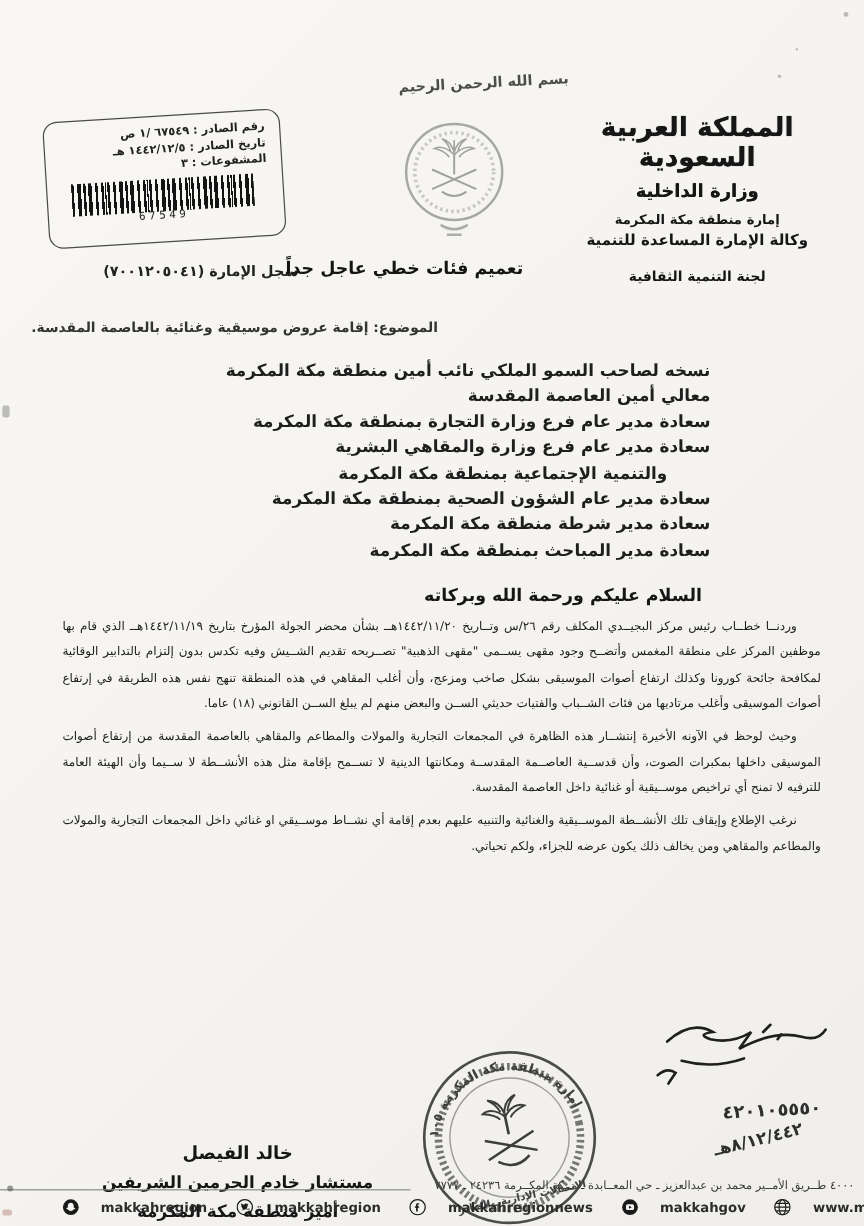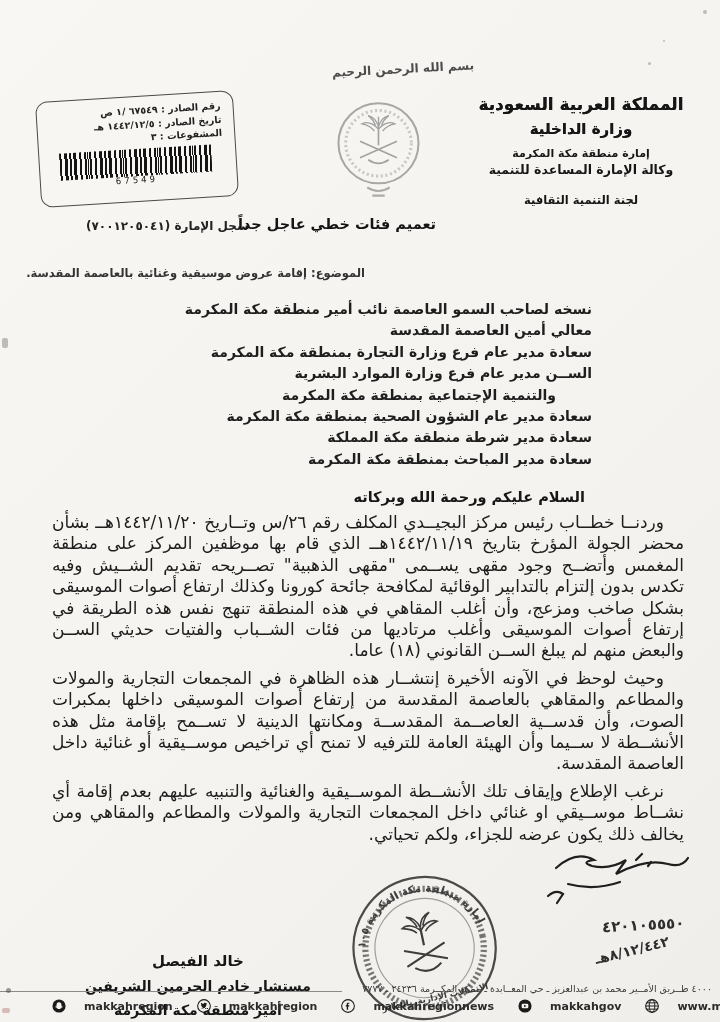--- a/index.html
+++ b/index.html
@@ -6,21 +6,21 @@
   #paper{
     position:relative;width:720px;height:1022px;overflow:hidden;
     background:linear-gradient(135deg,#f8f7f4 0%,#f4f3ef 55%,#efeeea 100%);
     font-family:"DejaVu Sans",sans-serif;color:#1c1c1c;direction:rtl;
   }
   .abs{position:absolute;}
   
   .bismillah{left:328px;top:62px;width:150px;text-align:center;font-size:12px;
     color:#4c4c4c;font-weight:600;letter-spacing:1px;transform:rotate(-3deg);}
   .hdr{right:10px;top:94px;width:258px;text-align:center;color:#161616;}
-  .hdr .kingdom{font-size:17px;font-weight:bold;text-shadow:0 0 .6px #161616;}
+  .hdr .kingdom{font-size:22px;font-weight:bold;text-shadow:0 0 .6px #161616;}
   .hdr .ministry{font-size:15px;font-weight:bold;margin-top:6px;text-shadow:0 0 .5px #161616;}
   .hdr .emirate{font-size:11px;font-weight:bold;margin-top:9px;}
   .hdr .agency{font-size:12.5px;font-weight:bold;margin-top:2px;}
   .hdr .committee{font-size:11.5px;font-weight:bold;margin-top:16px;}
   
   .outbox{left:38px;top:96px;width:198px;height:106px;border:1.6px solid #4a4a4a;
     border-radius:12px;transform:rotate(-3.5deg);padding:7px 12px 4px 8px;box-sizing:border-box;}
   .outbox .l{font-size:9.5px;font-weight:bold;color:#222;line-height:13.5px;text-align:right;white-space:nowrap;}
   .barcode{width:152px;height:27px;margin:4px auto 0 auto;
     background-image:repeating-linear-gradient(90deg,#141414 0 2px,transparent 2px 5px),
@@ -30,21 +30,21 @@
   .registry{left:86px;top:219px;font-size:12px;font-weight:bold;color:#222;white-space:nowrap;}
   .typeLine{left:232px;top:216px;width:210px;text-align:center;font-size:14.5px;font-weight:bold;color:#141414;}
   
   .subject{right:355px;top:266px;font-size:11.5px;font-weight:600;color:#333;white-space:nowrap;}
   
   .recips{right:128px;top:299px;text-align:right;font-size:14px;font-weight:600;
     line-height:21.4px;color:#1e1e1e;white-space:nowrap;}
   .recips .indent{padding-right:36px;}
   .salut{right:135px;top:489px;font-size:14.5px;font-weight:bold;color:#161616;}
   
-  .body{left:52px;right:36px;top:512px;text-align:justify;font-size:17px;
+  .body{left:52px;right:36px;top:512px;text-align:justify;font-size:10px;
     line-height:21.4px;color:#1d1d1d;}
   .body p{margin:0;text-indent:20px;}
   .body p + p{margin-top:6px;}
   
   .sig{left:46px;top:901px;width:304px;text-align:center;font-weight:bold;color:#161616;line-height:24.5px;margin-top:48px;}
   .sig .nm{font-size:15px;}
   .sig .t1{font-size:14px;}
   .sig .t2{font-size:14px;letter-spacing:1.5px;}
   
   .scribble{right:14px;top:840px;}
@@ -96,27 +96,27 @@
     <div class="barcode"></div>
     <div class="barcodeNum">67549</div>
   </div>
 
   <div class="abs registry">سجل الإمارة (٧٠٠١٢٠٥٠٤١)</div>
   <div class="abs typeLine">تعميم فئات خطي عاجل جداً</div>
 
   <div class="abs subject">الموضوع: إقامة عروض موسيقية وغنائية بالعاصمة المقدسة.</div>
 
   <div class="abs recips">
-    <div>نسخه لصاحب السمو العاصمة نائب أمير منطقة مكة المكرمة</div>
+    <div>نسخه لصاحب السمو الملكي نائب أمين منطقة مكة المكرمة</div>
     <div>معالي أمين العاصمة المقدسة</div>
     <div>سعادة مدير عام فرع وزارة التجارة بمنطقة مكة المكرمة</div>
-    <div>الســن مدير عام فرع وزارة الموارد البشرية</div>
+    <div>سعادة مدير عام فرع وزارة والمقاهي البشرية</div>
     <div class="indent">والتنمية الإجتماعية بمنطقة مكة المكرمة</div>
     <div>سعادة مدير عام الشؤون الصحية بمنطقة مكة المكرمة</div>
-    <div>سعادة مدير شرطة منطقة مكة المملكة</div>
+    <div>سعادة مدير شرطة منطقة مكة المكرمة</div>
     <div>سعادة مدير المباحث بمنطقة مكة المكرمة</div>
   </div>
 
   <div class="abs salut">السلام عليكم ورحمة الله وبركاته</div>
 
   <div class="abs body">
     <p>وردنــا خطــاب رئيس مركز البجيــدي المكلف رقم ٢٦/س وتــاريخ ١٤٤٢/١١/٢٠هــ بشأن محضر الجولة المؤرخ بتاريخ ١٤٤٢/١١/١٩هــ الذي قام بها موظفين المركز على منطقة المغمس وأتضــح وجود مقهى يســمى "مقهى الذهبية" تصــريحه تقديم الشــيش وفيه تكدس بدون إلتزام بالتدابير الوقائية لمكافحة جائحة كورونا وكذلك ارتفاع أصوات الموسيقى بشكل صاخب ومزعج، وأن أغلب المقاهي في هذه المنطقة تنهج نفس هذه الطريقة في إرتفاع أصوات الموسيقى وأغلب مرتاديها من فئات الشــباب والفتيات حديثي الســن والبعض منهم لم يبلغ الســن القانوني (١٨) عاما.</p>
     <p>وحيث لوحظ في الآونه الأخيرة إنتشــار هذه الظاهرة في المجمعات التجارية والمولات والمطاعم والمقاهي بالعاصمة المقدسة من إرتفاع أصوات الموسيقى داخلها بمكبرات الصوت، وأن قدســية العاصــمة المقدســة ومكانتها الدينية لا تســمح بإقامة مثل هذه الأنشــطة لا ســيما وأن الهيئة العامة للترفيه لا تمنح أي تراخيص موســيقية أو غنائية داخل العاصمة المقدسة.</p>
     <p>نرغب الإطلاع وإيقاف تلك الأنشــطة الموســيقية والغنائية والتنبيه عليهم بعدم إقامة أي نشــاط موســيقي او غنائي داخل المجمعات التجارية والمولات والمطاعم والمقاهي ومن يخالف ذلك يكون عرضه للجزاء، ولكم تحياتي.</p>
   </div>

